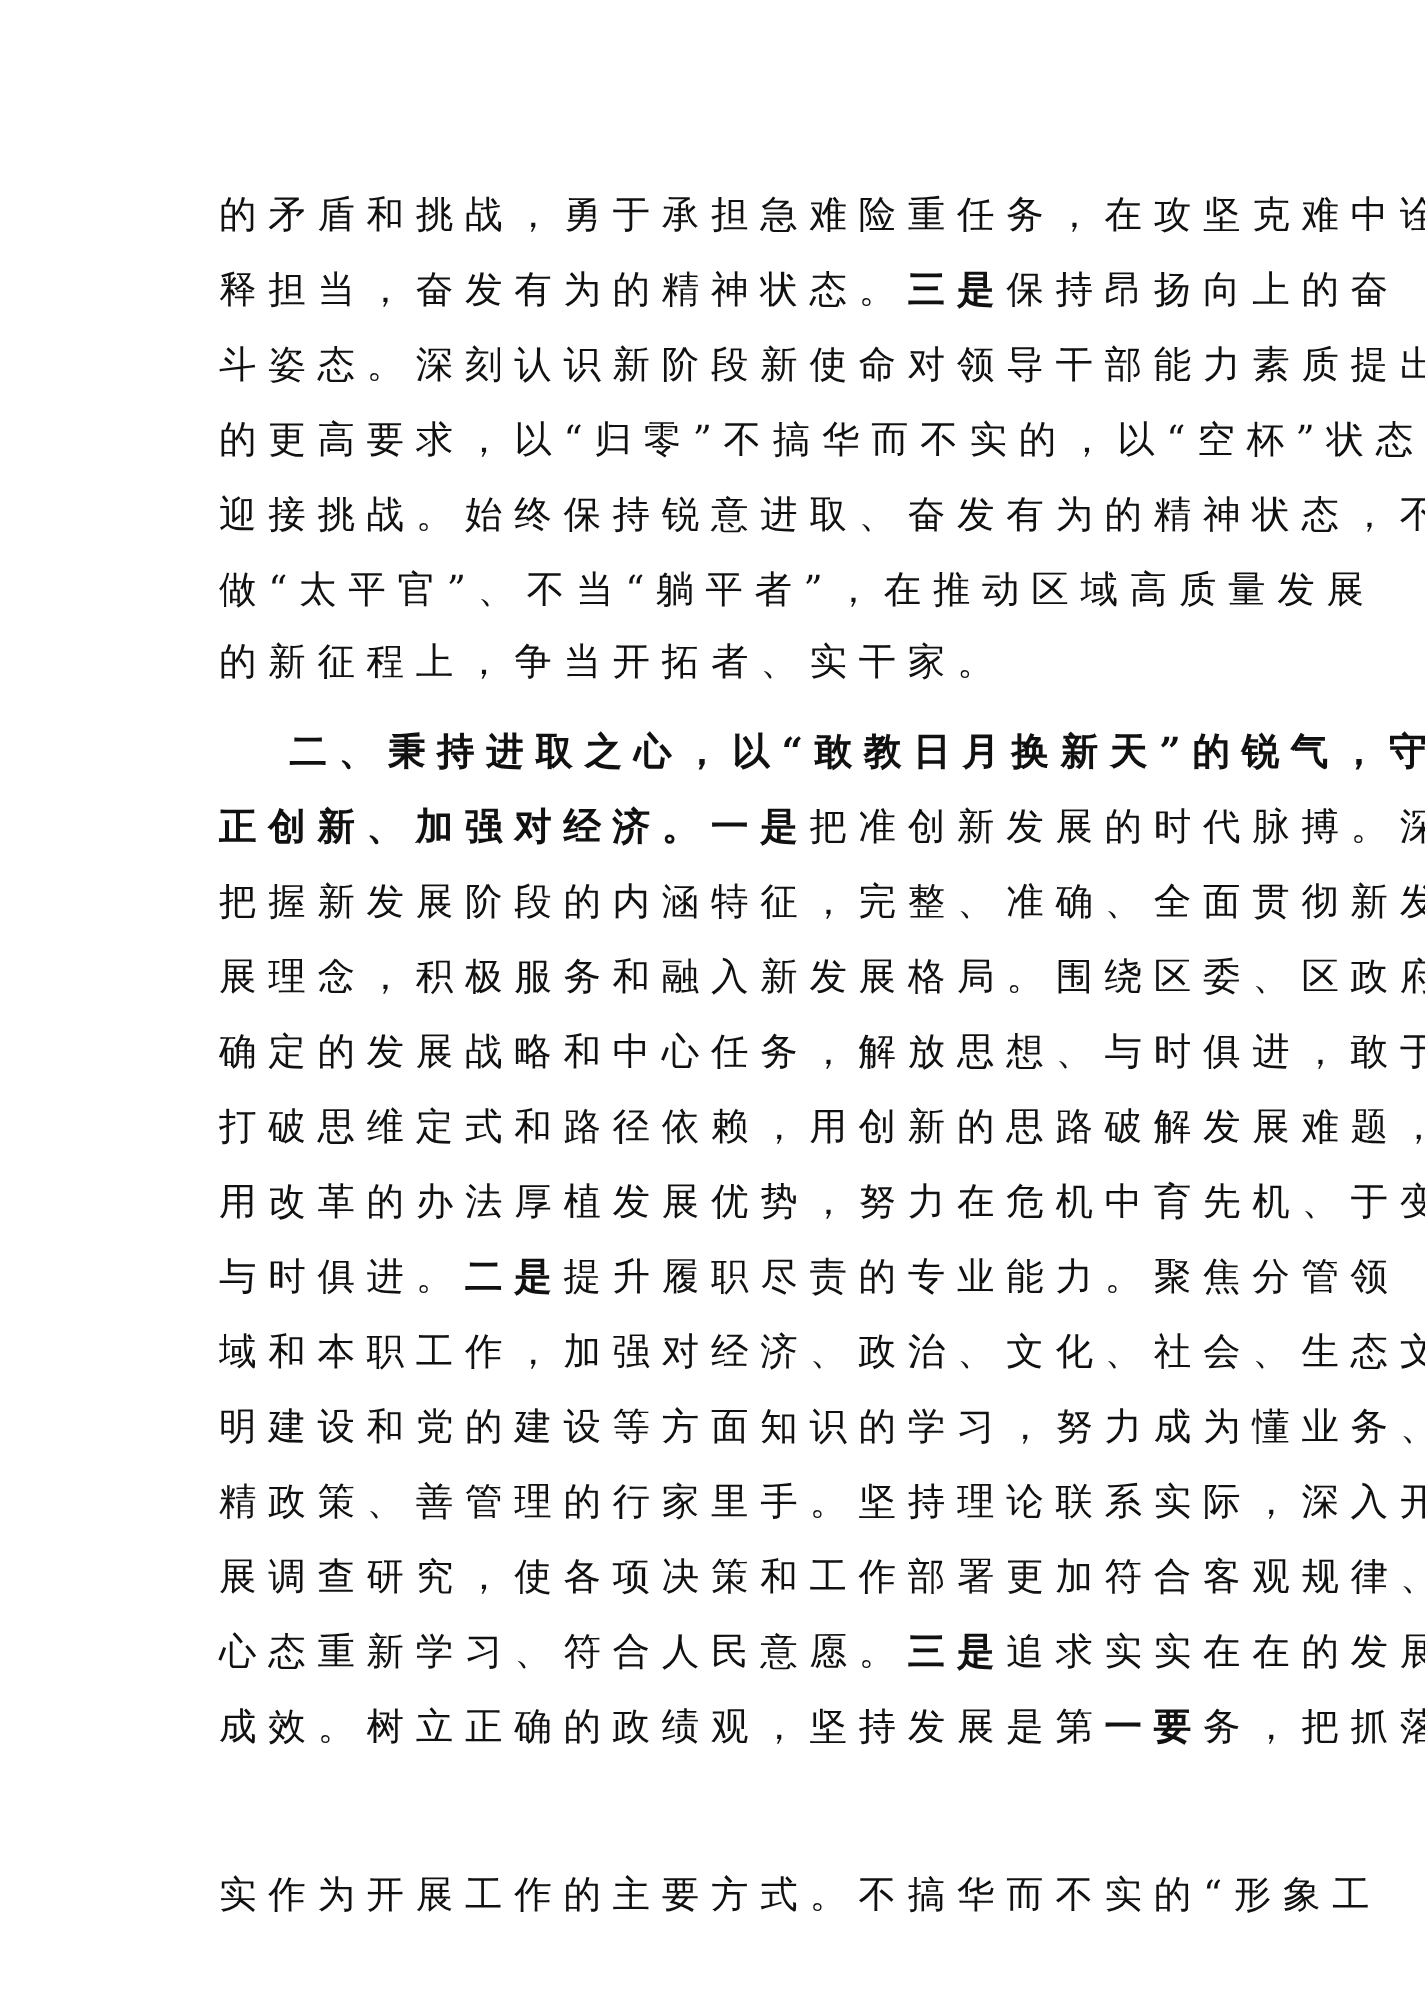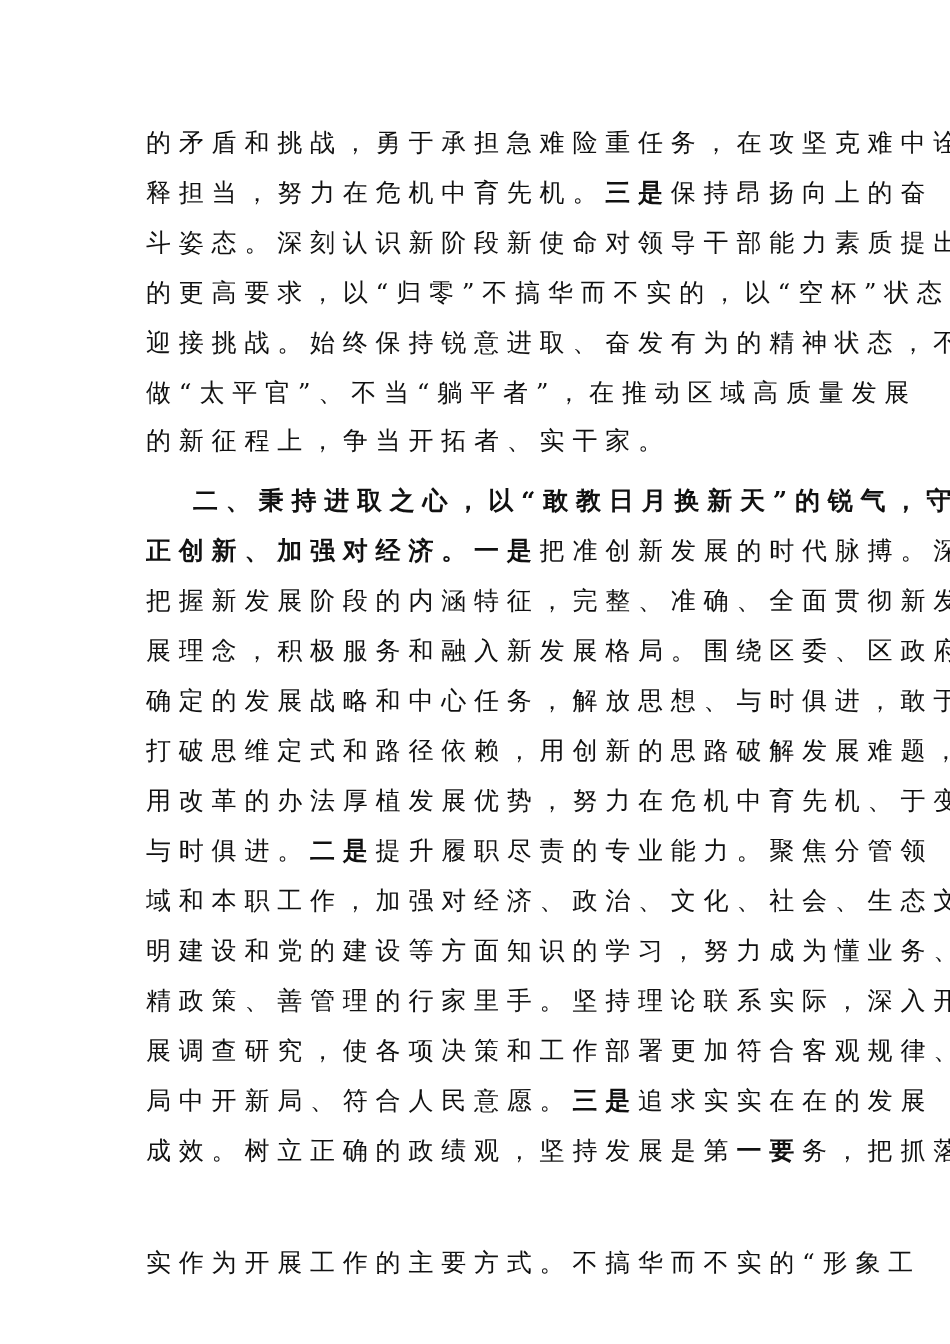--- a/index.html
+++ b/index.html
@@ -39,21 +39,21 @@
 </head>
 <body>
 
 <div class="page">
 
   <div>
     <div class="line" style="top:118px">
       <span>的矛盾和挑战，勇于承担急难险重任务，在攻坚克难中诠</span>
     </div>
     <div class="line" style="top:168px">
-      <span>释担当，努力在危机中育先机。</span><span class="b">三是</span><span>保持昂扬向上的奋</span>
+      <span>释担当，奋发有为的精神状态。</span><span class="b">三是</span><span>保持昂扬向上的奋</span>
     </div>
     <div class="line" style="top:218px">
       <span>斗姿态。深刻认识新阶段新使命对领导干部能力素质提出</span>
     </div>
     <div class="line" style="top:268px">
       <span>的更高要求，以“归零”不搞华而不实的，以“空杯”状态</span>
     </div>
     <div class="line" style="top:318px">
       <span>迎接挑战。始终保持锐意进取、奋发有为的精神状态，不</span>
     </div>
@@ -96,21 +96,21 @@
     <div class="line" style="top:926px">
       <span>明建设和党的建设等方面知识的学习，努力成为懂业务、</span>
     </div>
     <div class="line" style="top:976px">
       <span>精政策、善管理的行家里手。坚持理论联系实际，深入开</span>
     </div>
     <div class="line" style="top:1026px">
       <span>展调查研究，使各项决策和工作部署更加符合客观规律、</span>
     </div>
     <div class="line" style="top:1076px">
-      <span>局中开新局、符合人民意愿。</span><span class="b">三是</span><span>追求实实在在的发展</span>
+      <span>心态重新学习、符合人民意愿。</span><span class="b">三是</span><span>追求实实在在的发展</span>
     </div>
     <div class="line" style="top:1126px">
       <span>成效。树立正确的政绩观，坚持发展是第</span><span class="b">一要</span><span>务，把抓落</span>
     </div>
     <div class="line" style="top:1238px">
       <span>实作为开展工作的主要方式。不搞华而不实的“形象工</span>
     </div>
   </div>
 
 </div>

